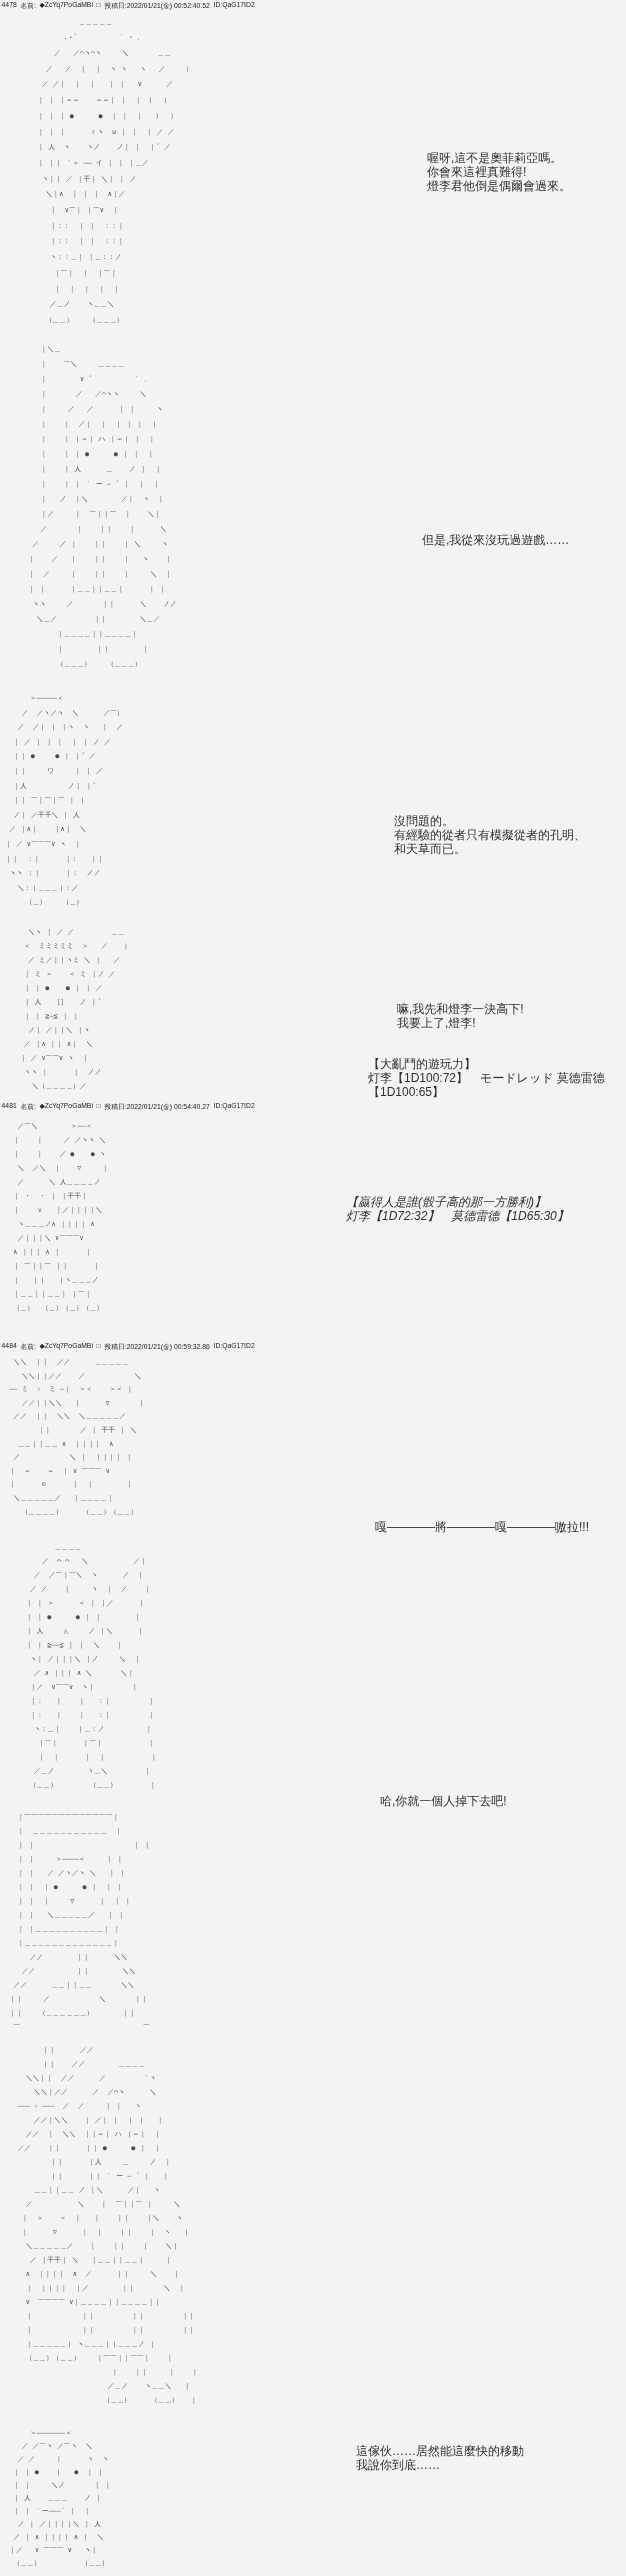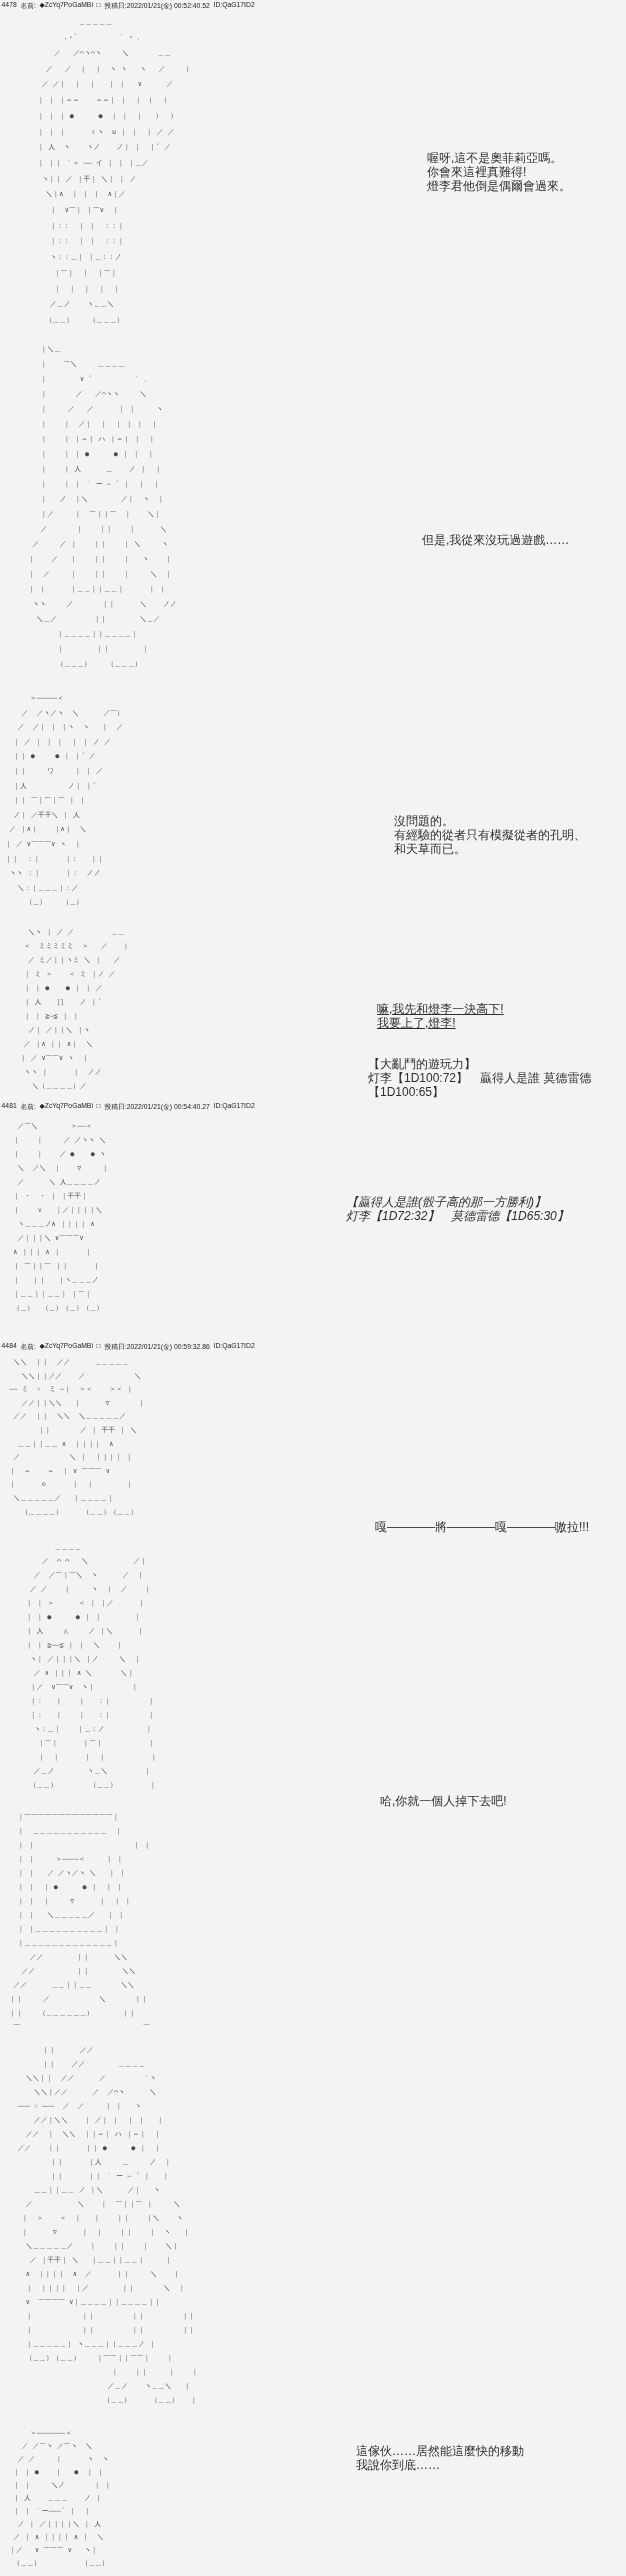--- a/index.html
+++ b/index.html
@@ -45,21 +45,21 @@
   .dialogue{
     position:absolute;
     font-size:12px;
     line-height:14px;
     color:#2f2f2f;
     white-space:pre-line;
   }
   .t1{left:427px;top:151px;}
   .t2{left:384px;top:533px;margin-left:38px;}
   .t3{left:394px;top:814px;}
-  .t4{left:377px;top:1002px;text-decoration:underline;}
+  .t4{left:397px;top:1002px;}
   .t5{left:368px;top:1057px;}
   .t6{left:346px;top:1195px;font-style:italic;}
   .t7{left:375px;top:1520px;}
   .t8{left:380px;top:1794px;}
   .t9{left:375px;top:2045px;}
   .t10{left:356px;top:2444px;}
 </style>
 </head>
 <body>
 
@@ -149,21 +149,21 @@
   ｜ 人   ［］   ノ ｜´
   ｜ ｜ ≧―≦ ｜ ｜
    ノ｜ ／｜｜＼ ｜ヽ
   ／ ｜∧ ｜｜ ∧｜  ＼
  ｜ ／ ∨￣￣∨ ヽ  ｜
   ヽヽ ｜      ｜  ノノ
     ＼（＿＿＿＿）／</pre>
   <div class="dialogue t4">嘛,我先和燈李一決高下!
 我要上了,燈李!</div>
   <div class="dialogue t5">【大亂鬥的遊玩力】
-灯李【1D100:72】　贏得人是誰 莫德雷德【1D100:65】</div>
+灯李【1D100:72】　モードレッド 莫德雷德【1D100:65】</div>
 
   <div class="post-header h2">
     <span>4481</span>
     <span>名前:</span>
     <span>◆ZcYq7PoGaMBi</span>
     <span>□</span>
     <span>投稿日:2022/01/21(金) 00:54:40.27</span>
     <span>ID:QaG17ID2</span>
   </div>
 

